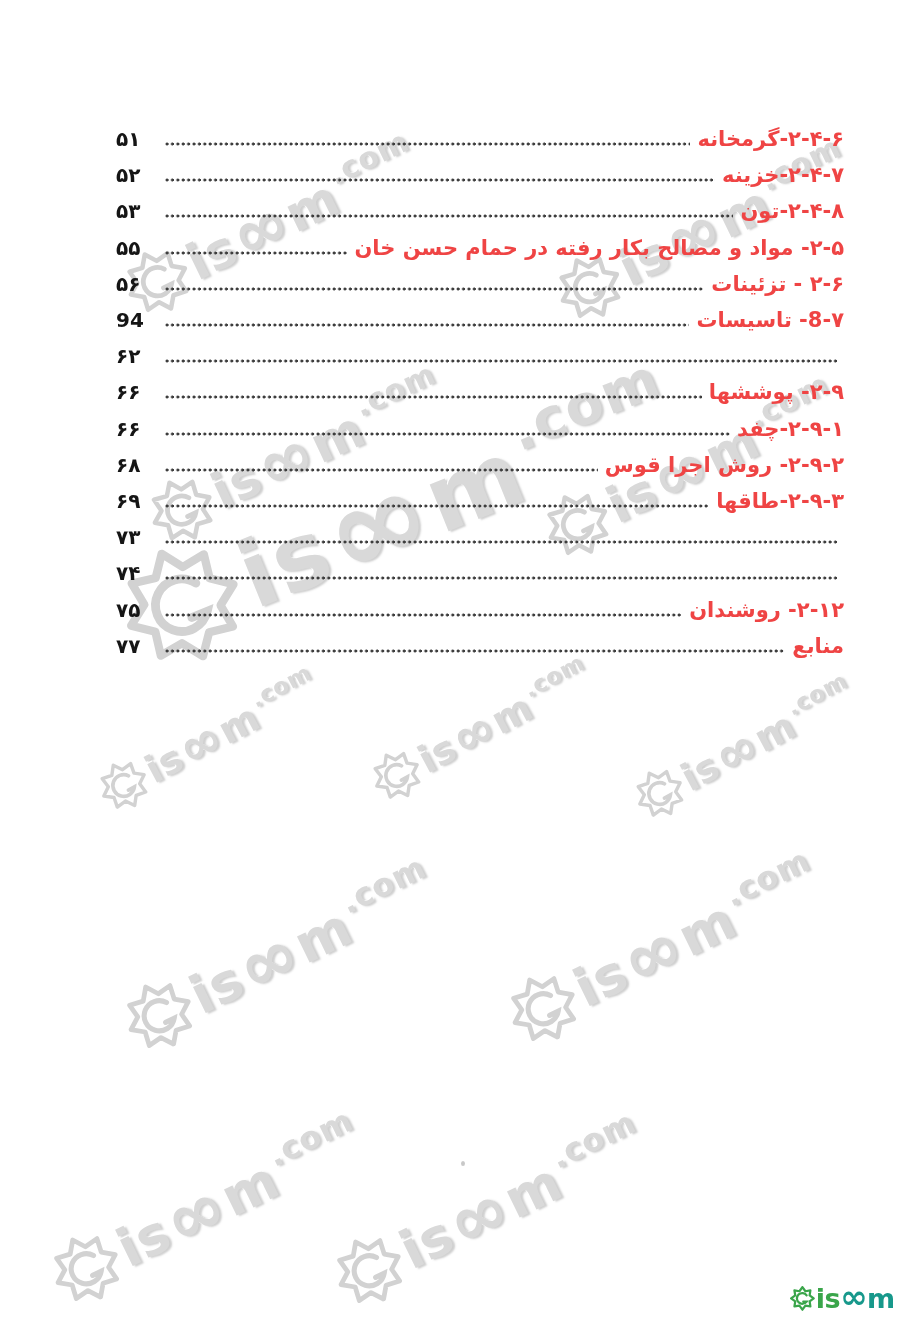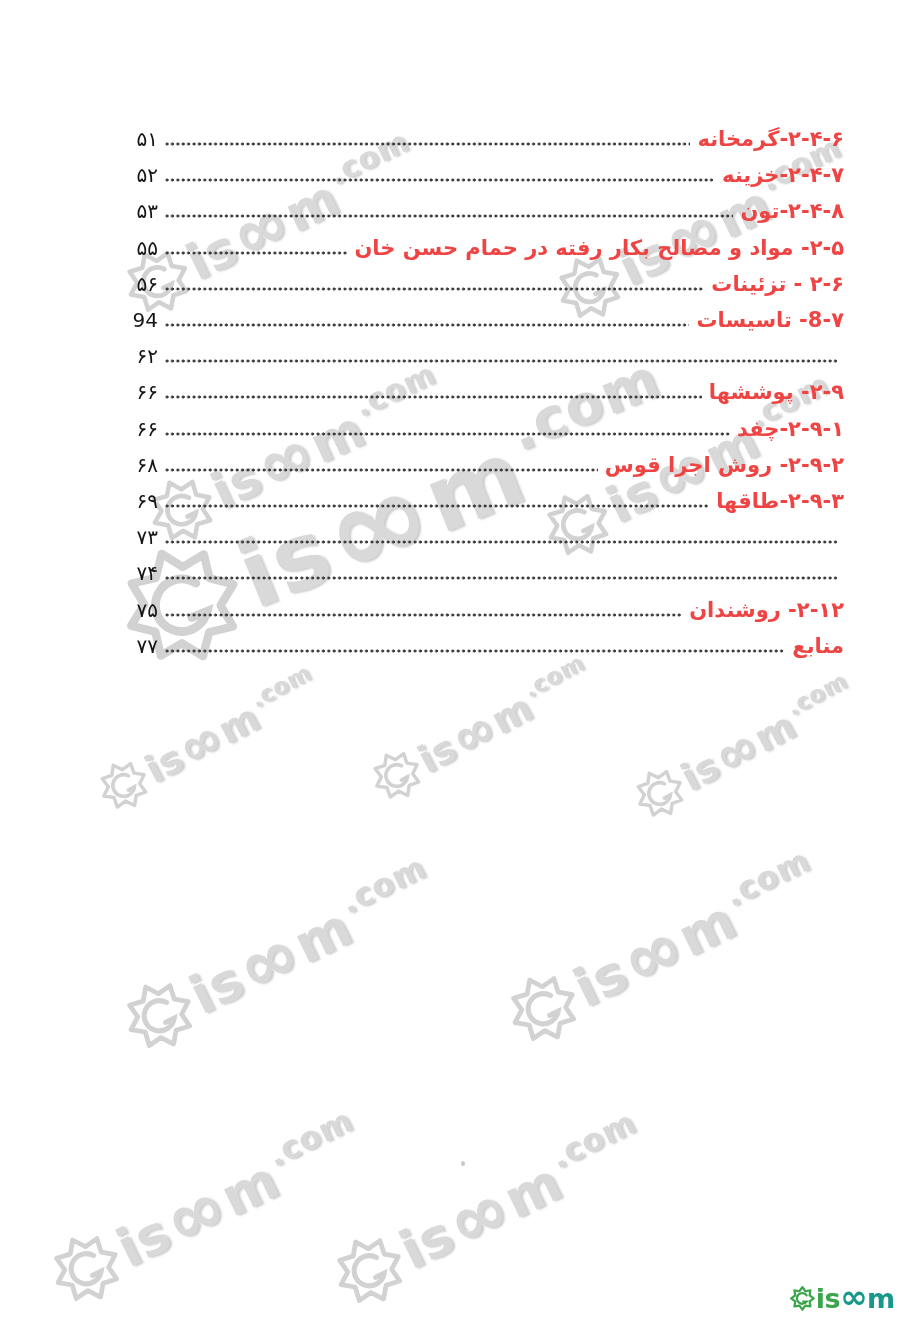--- a/index.html
+++ b/index.html
@@ -35,22 +35,22 @@
     flex:none;white-space:nowrap;
     font-size:21px;font-weight:bold;color:#ef4444;
   }
   .leader{
     flex:1;height:4px;align-self:center;margin:0 7px;min-width:8px;
     transform:translateY(5px);
     background-image:radial-gradient(circle at 2px 2px,#3d3d3d 1.25px,rgba(0,0,0,0) 1.8px);
     background-size:5.4px 4px;background-repeat:repeat-x;
   }
   .pagenum{
-    flex:none;width:42px;direction:ltr;text-align:right;
-    font-size:20px;font-weight:normal;color:#151515;
+    flex:none;width:42px;direction:ltr;text-align:left;
+    font-size:20px;font-weight:bold;color:#151515;
   }
   
   .logo{
     position:absolute;left:790px;top:1282px;z-index:3;
     display:flex;align-items:center;gap:1px;
     font-size:27px;font-weight:bold;line-height:1;letter-spacing:-0.5px;
   }
   .logo .star-svg{width:0.92em;height:0.92em;flex:none;}
   .logo .star-svg polygon,.logo .star-svg path{stroke:#3aa54a;stroke-width:4;}
   .logo-is{color:#3aa54a;}

